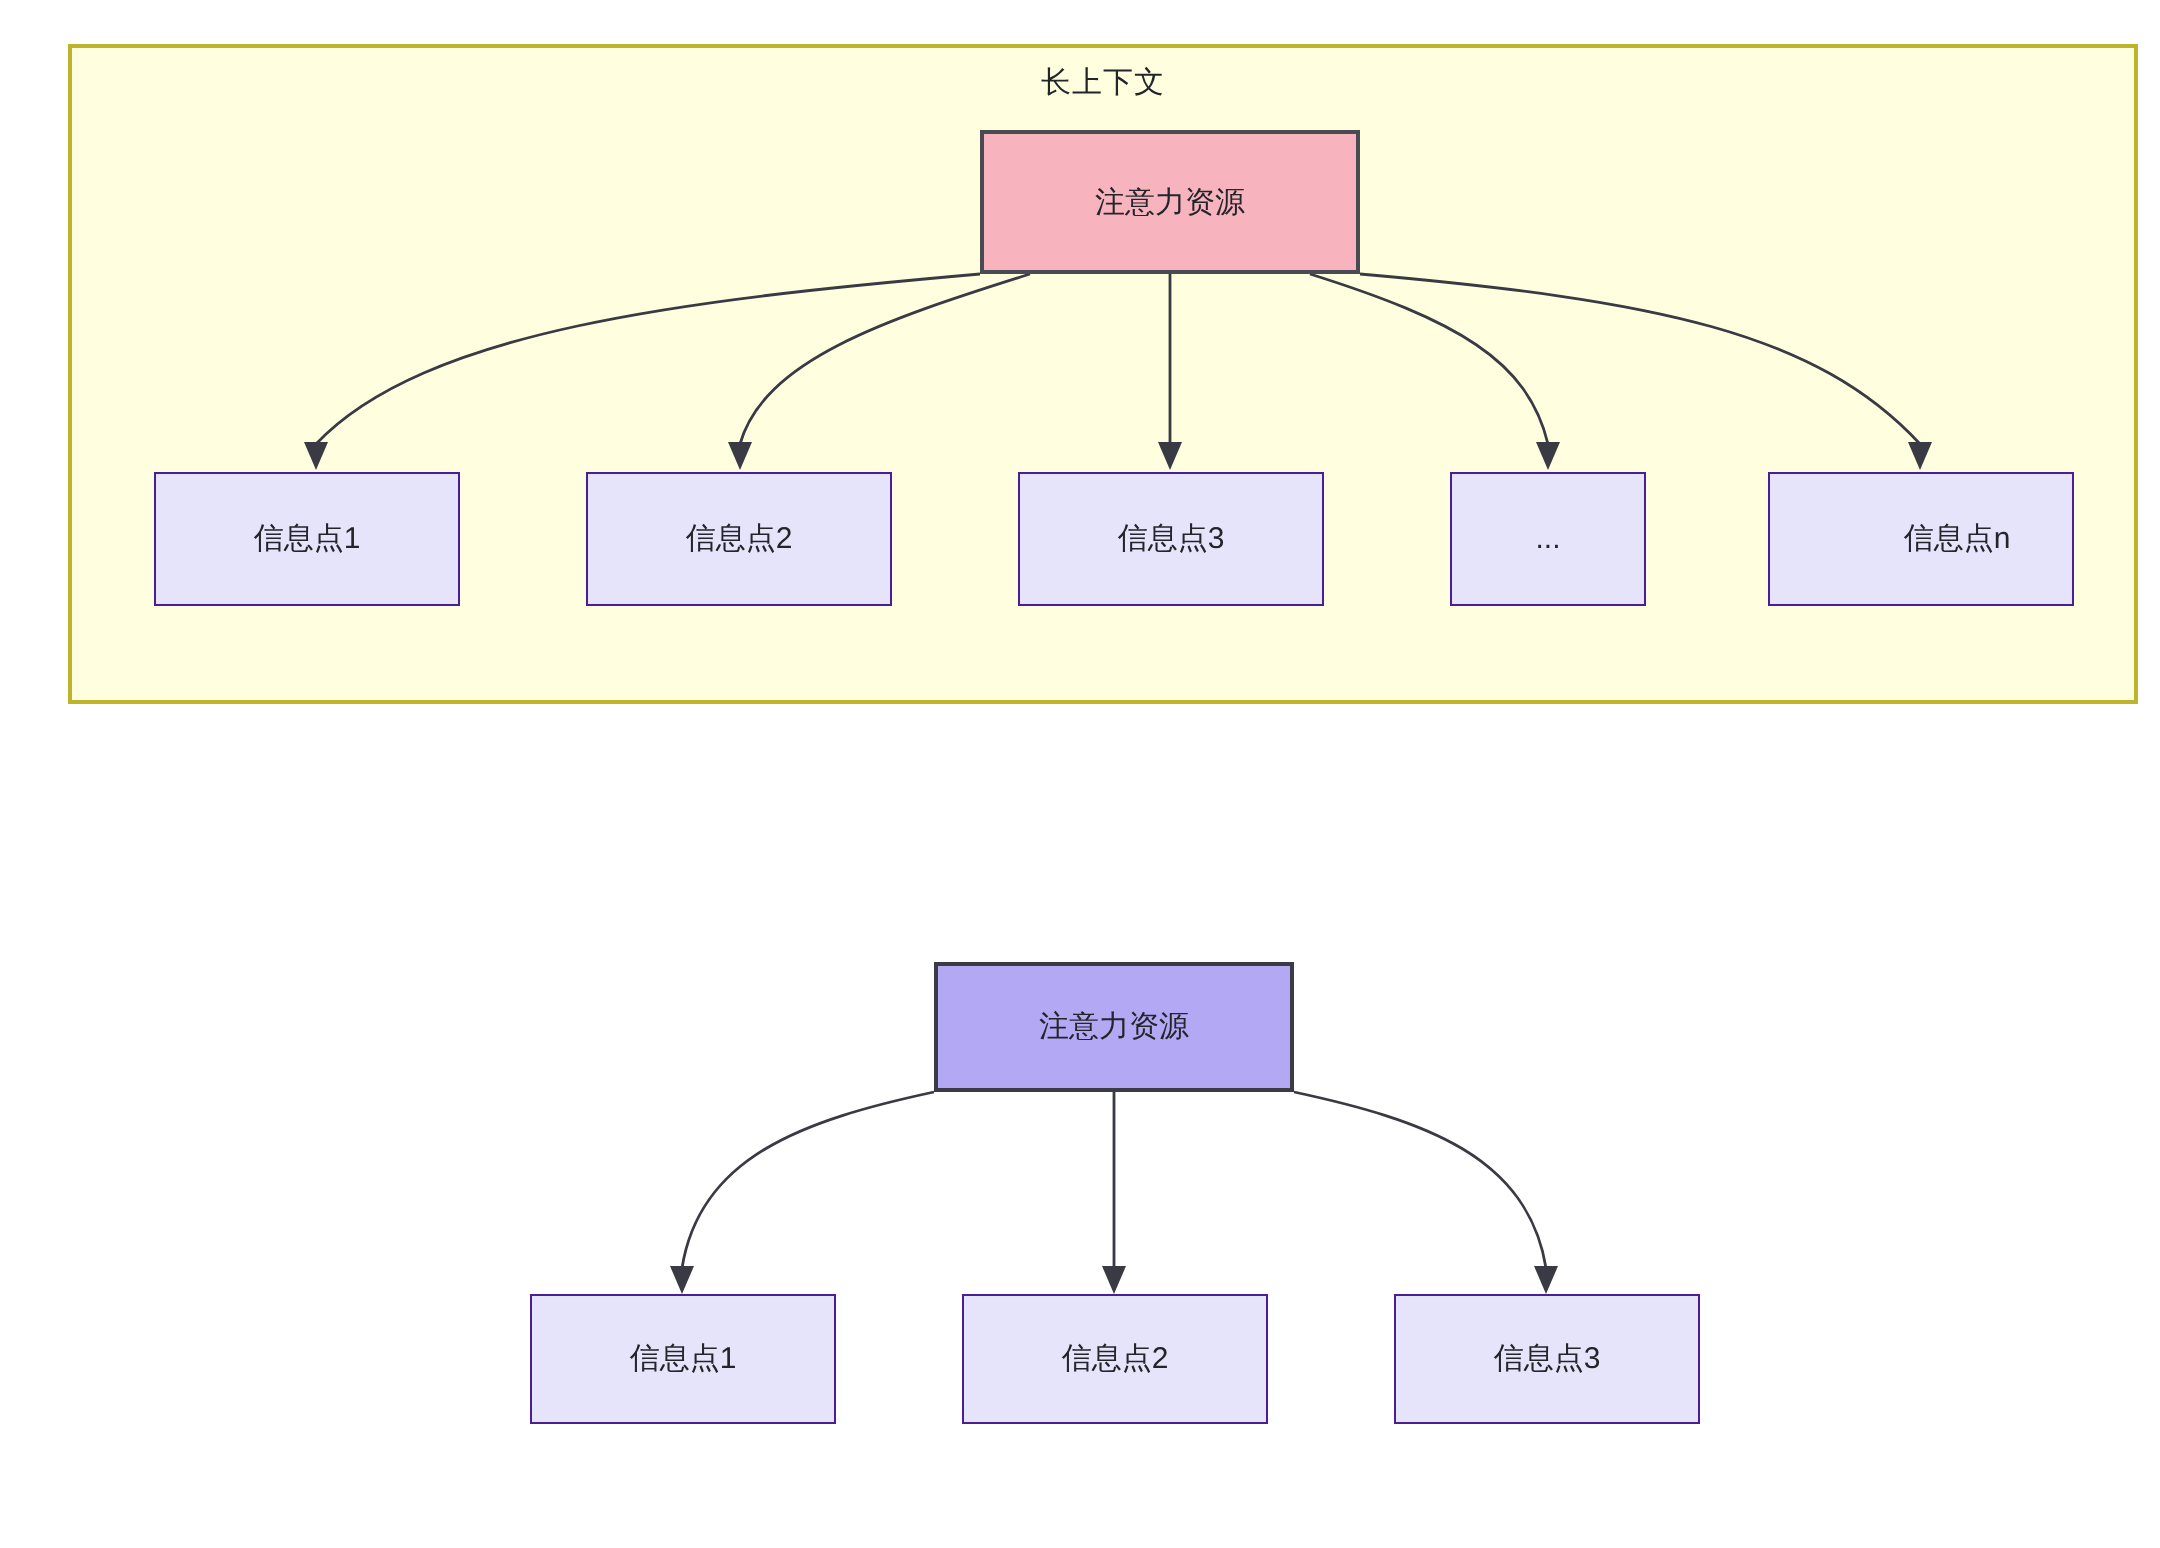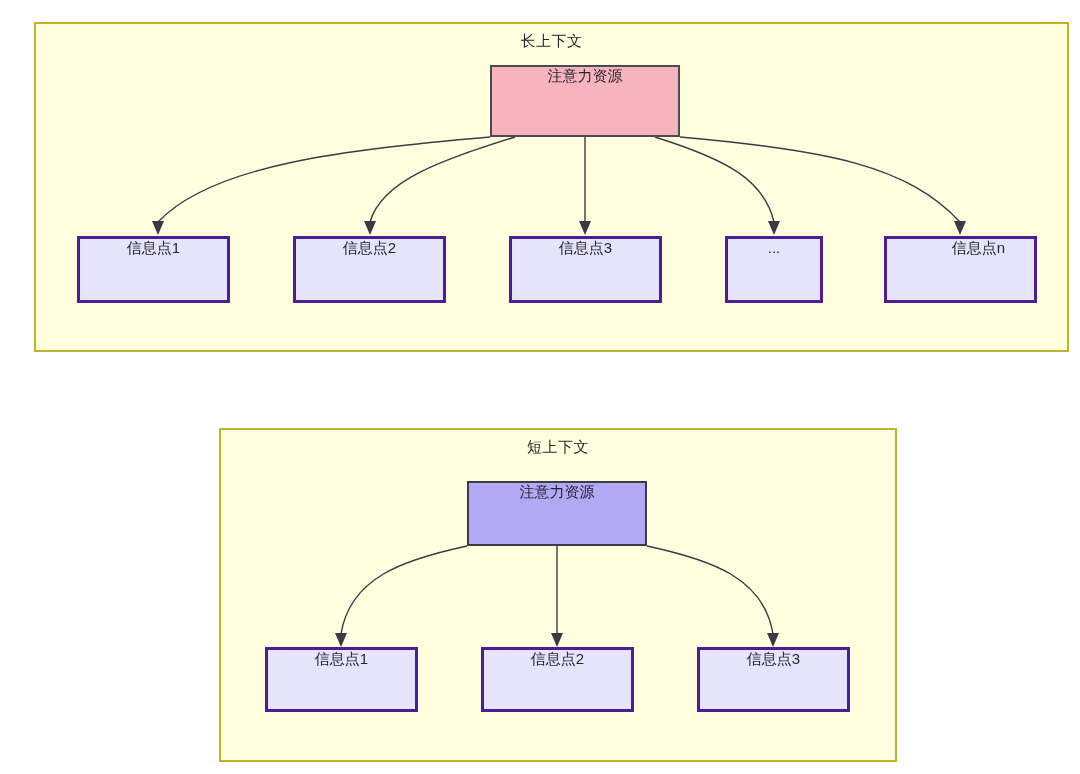--- a/index.html
+++ b/index.html
@@ -47,37 +47,37 @@
     left: 0;
     font-size: 15px;
     color: #23252B;
     letter-spacing: 0.5px;
     white-space: nowrap;
   }
   .node {
     position: absolute;
     box-sizing: border-box;
     display: flex;
-    align-items: flex-start;
+    align-items: center;
     justify-content: center;
     font-size: 15px;
     color: #23252B;
     white-space: nowrap;
   }
   .node-attention-pink {
     background: #F8B4BE;
     border: 2px solid #4A4A52;
   }
   .node-attention-purple {
     background: #B3A8F4;
     border: 2px solid #3B3B46;
   }
   .node-info {
     background: #E6E4FB;
-    border: 3px solid #4c1d95;
+    border: 1px solid #4c1d95;
   }
   svg.edges {
     position: absolute;
     left: 0; top: 0;
     width: 1080px;
     height: 774px;
     pointer-events: none;
     overflow: visible;
   }
   svg.edges path, svg.edges line {
@@ -127,23 +127,20 @@
   </div>
 
   <div class="node node-info" style="left:713px; top:236px; width:98px; height:67px;">
     <span>...</span>
   </div>
 
   <div class="node node-info" style="left:872px; top:236px; width:153px; height:67px;padding-left:36px;">
     <span>信息点n</span>
   </div>
 
-  <div class="context-group" id="group-short">
-    <div class="group-title">短上下文</div>
-  </div>
 
   <svg class="edges">
 
     <path d="M 455,546 C 390,560 338,578 329,634"></path>
     <line x1="545" y1="546" x2="545" y2="636"></line>
     <path d="M 635,546 C 700,560 752,578 761,634"></path>
 
     <polygon points="329,647 323,633 335,633" fill="#3A3A44" stroke="none"></polygon>
     <polygon points="545,647 539,633 551,633" fill="#3A3A44" stroke="none"></polygon>
     <polygon points="761,647 755,633 767,633" fill="#3A3A44" stroke="none"></polygon>

